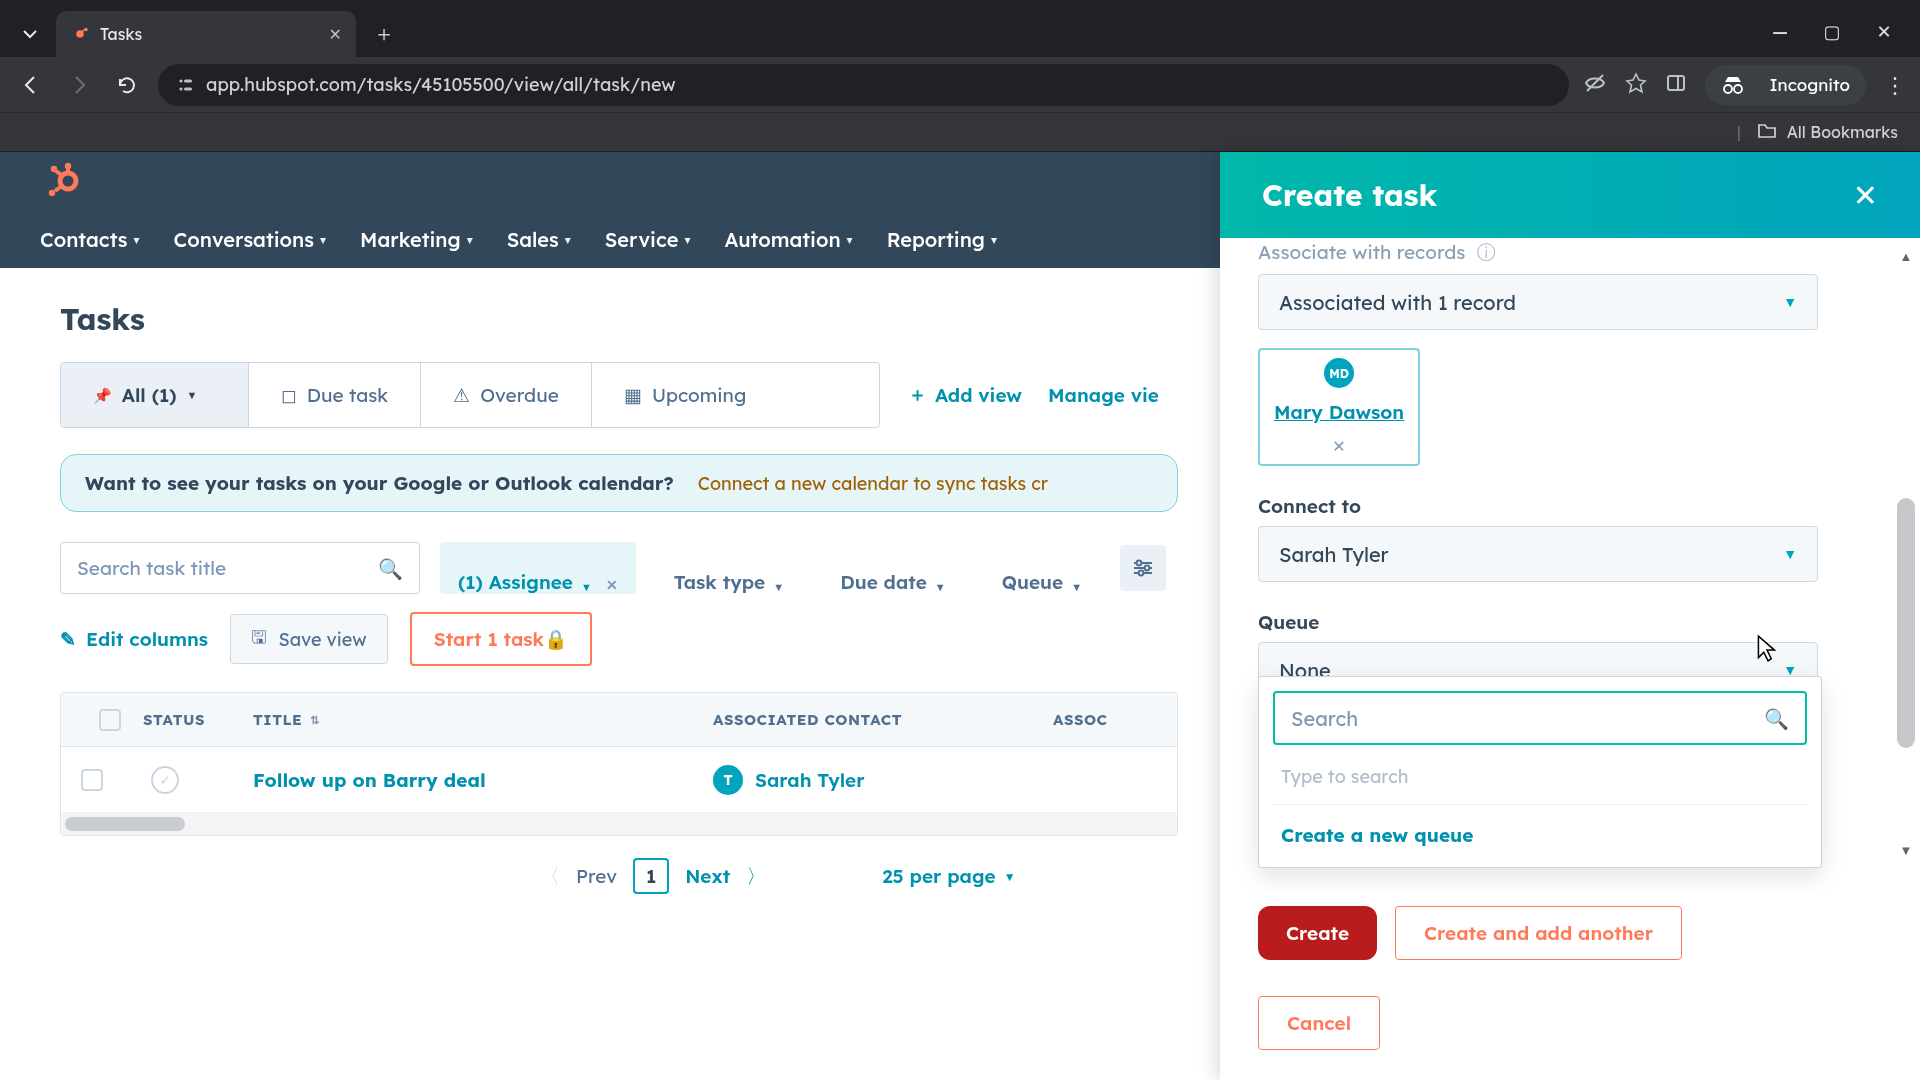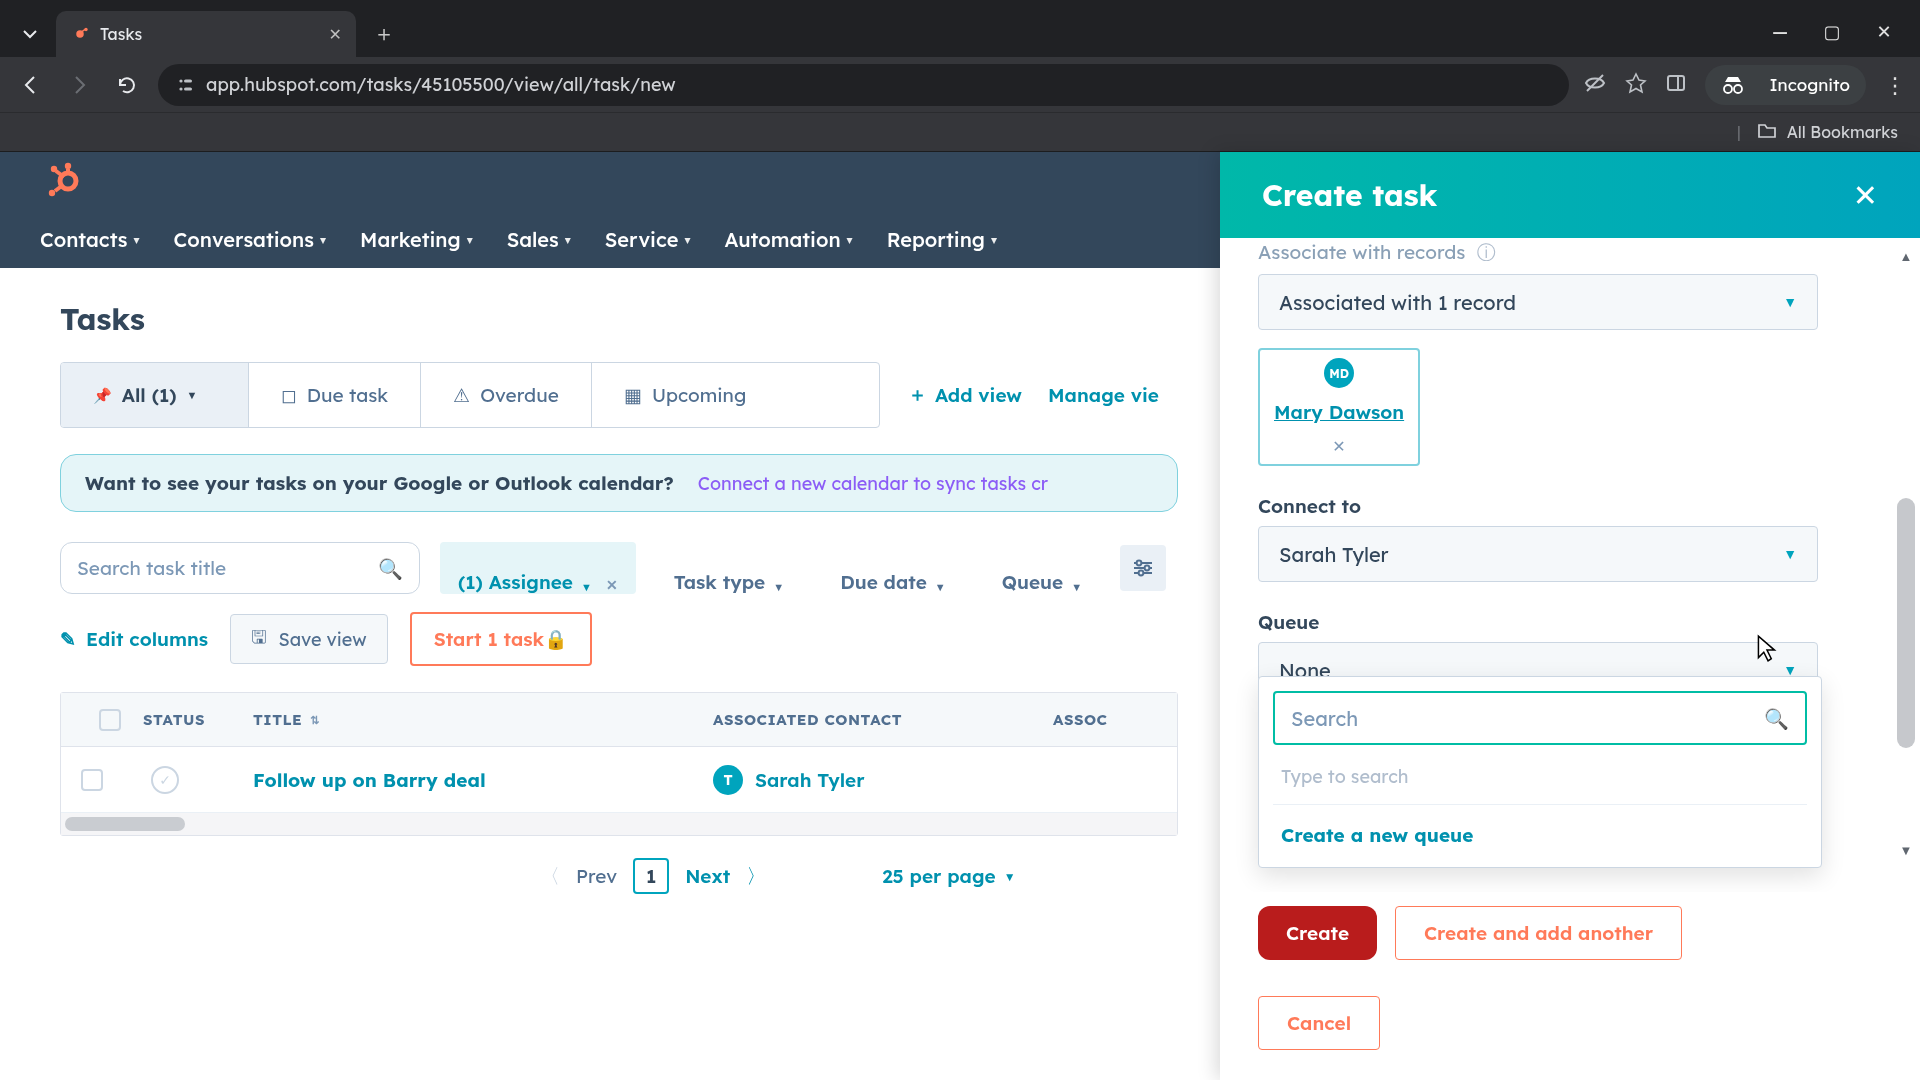--- a/index.html
+++ b/index.html
@@ -46,24 +46,24 @@
   .view-tab.active { background:#eaf0f6; color:#33475b; font-weight:600;}
   .pin-ico { font-size:15px; color:#33475b; }
   .tab-caret { font-size:11px; color:#33475b;}
   .tabs-side { display:flex; align-items:center; gap:26px; margin-left:28px; }
   .add-view { color:#0091ae; font-weight:600; font-size:19px; display:flex; align-items:center; gap:8px;}
   .manage { color:#0091ae; font-weight:600; font-size:19px; }
   .tabs-row { display:flex; align-items:center; }
 
   .banner { margin-top:26px; width:1118px; background:#e5f5f8; border:1px solid #7fd1de; border-radius:16px; height:58px; display:flex; align-items:center; padding:0 24px; gap:24px; color:#33475b; }
   .banner .bold { font-weight:700; font-size:19px;}
-  .banner .light { color:#8b5cf6; font-size:18px;}
+  .banner .light { color:#a16207; font-size:18px;}
 
   .filter-row { margin-top:30px; display:flex; align-items:center; gap:20px; }
-  .search-task { width:360px; height:52px; border:1px solid #cbd6e2; border-radius:12px; display:flex; align-items:center; padding:0 16px; color:#7c98b6; font-size:19px; }
+  .search-task { width:360px; height:52px; border:1px solid #cbd6e2; border-radius:4px; display:flex; align-items:center; padding:0 16px; color:#7c98b6; font-size:19px; }
   .search-task .sico { margin-left:auto; color:#516f90; font-size:20px; }
   .filter-chip { height:52px; padding:0 18px; border-radius:4px; display:flex; align-items:flex-end; gap:8px; color:#516f90; font-size:19px; font-weight:600; background:transparent; }
   .filter-chip.active { background:#e5f5f8; color:#0091ae; }
   .filter-chip .fc-caret{ font-size:11px;}
   .filter-chip .fc-x { color:#7c98b6; margin-left:6px; font-size:14px;}
   .filters-more { width:46px; height:46px; background:#eaf0f6; border-radius:4px; display:flex; align-items:center; justify-content:center; color:#516f90;}
 
   .toolbar2 { margin-top:18px; display:flex; align-items:center; gap:22px; }
   .edit-cols { color:#0091ae; font-weight:600; font-size:19px; display:flex; gap:10px; align-items:center;}
   .save-view-btn { height:50px; border:1px solid #cbd6e2; border-radius:4px; padding:0 20px; display:flex; align-items:center; gap:12px; color:#516f90; font-size:18px; background:#f5f8fa;}

